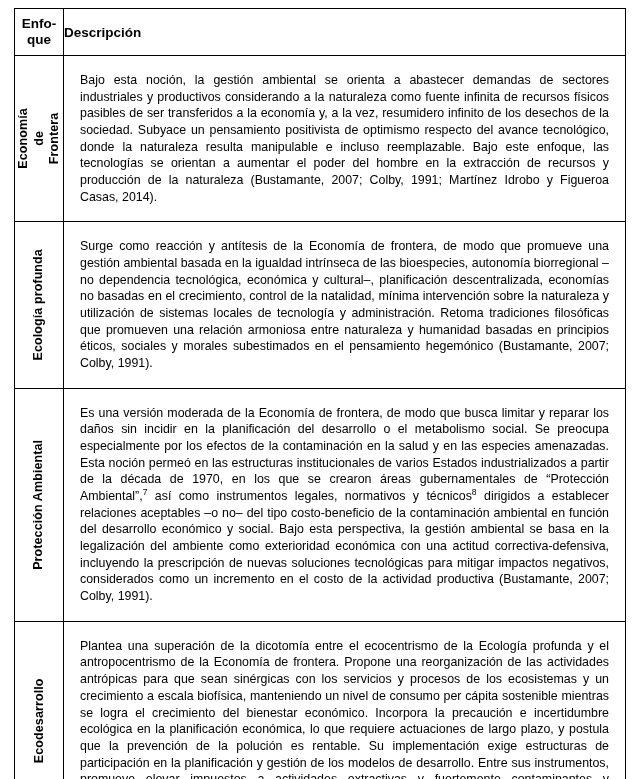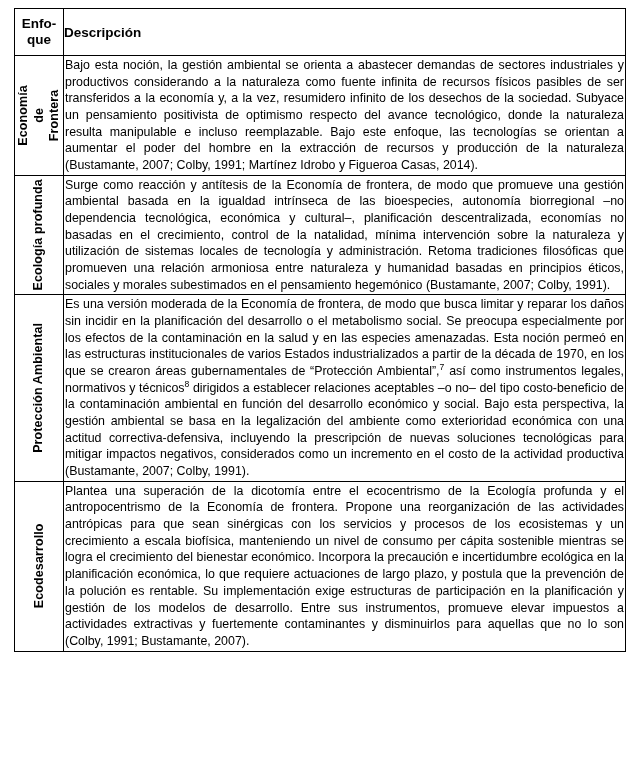--- a/index.html
+++ b/index.html
@@ -98,21 +98,21 @@
   td.desc-cell {
     padding: 5px 7px 6px 7px;
     vertical-align: top;
   }
   .desc-text {
     font-size: 12.4px;
     line-height: 1.345;
     text-align: justify;
     text-justify: inter-word;
     hyphens: none;
-    margin: 1px;
+    margin: 16px;
   }
   sup {
     font-size: 8.6px;
     vertical-align: super;
     line-height: 0;
   }
 </style>
 </head>
 <body>
 

